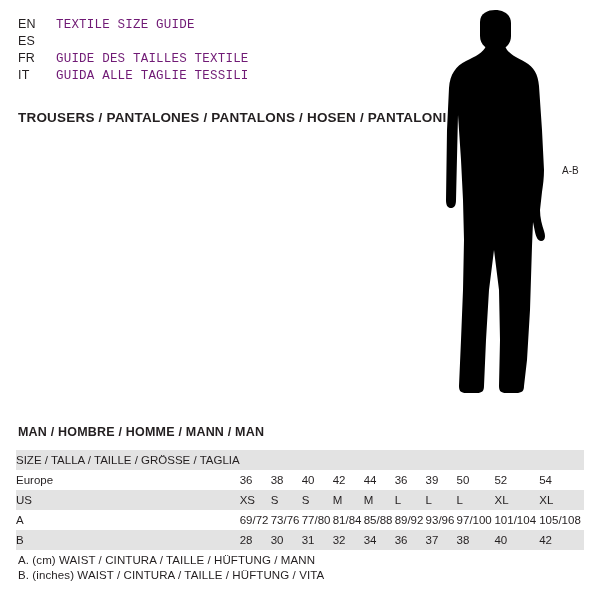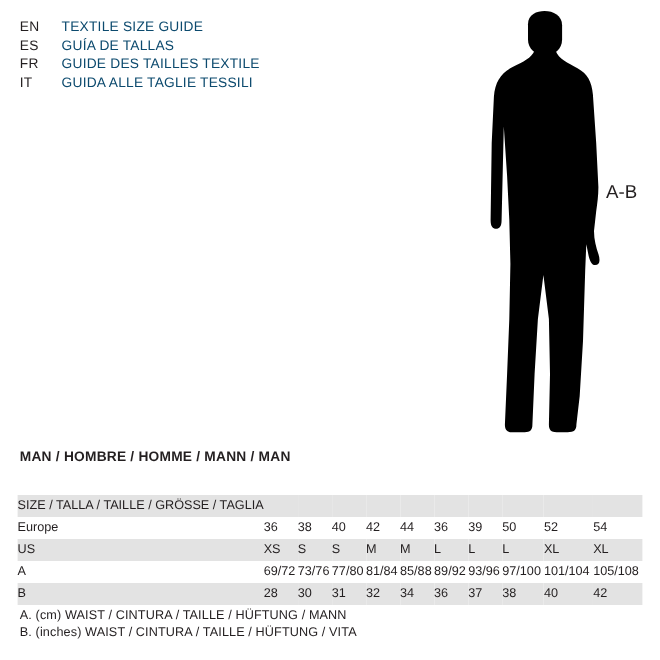--- a/index.html
+++ b/index.html
@@ -35,21 +35,22 @@
     line-height: 17px;
     font-size: 12.5px;
     letter-spacing: 0.2px;
   }
   .lang-code {
     width: 38px;
     flex: 0 0 38px;
     color: #231f20;
   }
   .lang-title {
-    color: #0c4a6e;
+    color: #701a75;
+    font-family: Liberation Mono, monospace;
   }
 
   .section-title {
     position: absolute;
     left: 18px;
     top: 110px;
     font-size: 13.5px;
     font-weight: bold;
     letter-spacing: 0.2px;
     color: #231f20;
@@ -61,31 +62,31 @@
     left: 420px;
     top: 10px;
     width: 175px;
     height: 400px;
   }
   .figure-svg {
     display: block;
   }
   .ab-label {
     position: absolute;
-    left: 131px;
+    left: 142px;
     top: 155px;
-    font-size: 17px;
+    font-size: 10px;
     color: #231f20;
   }
 
   
   .table-heading {
     position: absolute;
     left: 18px;
-    top: 408px;
+    top: 425px;
     font-size: 12.5px;
     font-weight: bold;
     letter-spacing: 0.2px;
   }
 
   table.size-table {
     position: absolute;
     left: 16px;
     top: 450px;
     width: 568px;
@@ -121,32 +122,32 @@
 
 <div class="page">
 
   <div class="lang-block">
     <div class="lang-row">
       <span class="lang-code">EN</span>
       <span class="lang-title">TEXTILE SIZE GUIDE</span>
     </div>
     <div class="lang-row">
       <span class="lang-code">ES</span>
-      <span class="lang-title">GUÍA DE TALLAS</span>
     </div>
     <div class="lang-row">
       <span class="lang-code">FR</span>
       <span class="lang-title">GUIDE DES TAILLES TEXTILE</span>
     </div>
     <div class="lang-row">
       <span class="lang-code">IT</span>
       <span class="lang-title">GUIDA ALLE TAGLIE TESSILI</span>
     </div>
   </div>
 
+  <div class="section-title">TROUSERS / PANTALONES / PANTALONS / HOSEN / PANTALONI</div>
 
   <div class="figure-wrap">
     <svg class="figure-svg" width="175" height="400" viewBox="0 0 175 400">
       <g fill="#000000">
 
         <path d="M60 12 C60 3 68 0 75 0 C83 0 91 4 91 13 L91 26 C91 35 84 40 76 40 C67 40 60 35 60 26 Z"></path>
 
         <path d="M66 36 L85 36 C88 44 96 47 105 52
                  C114 57 118 64 119 76
                  L122 120 L124 160

